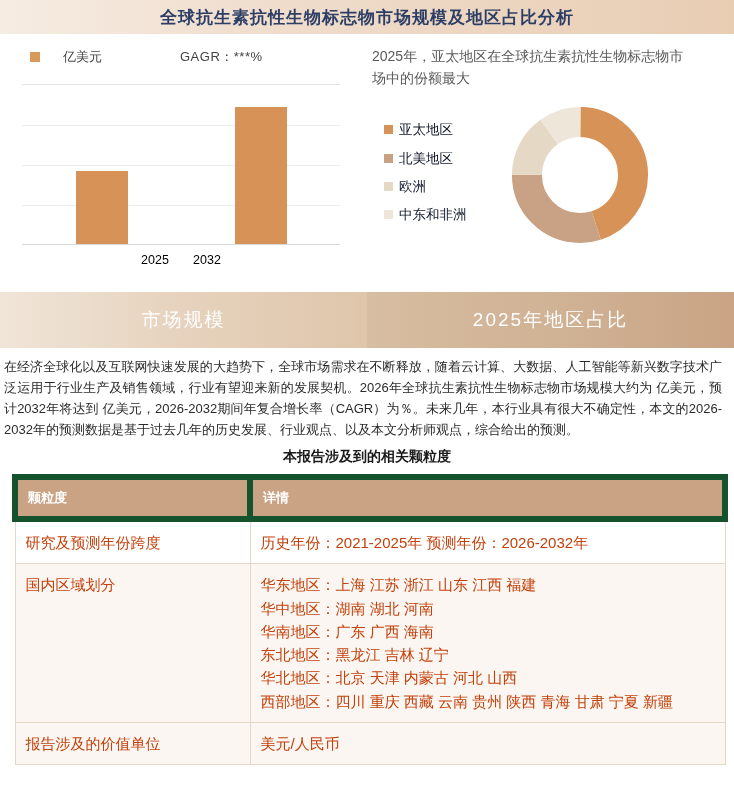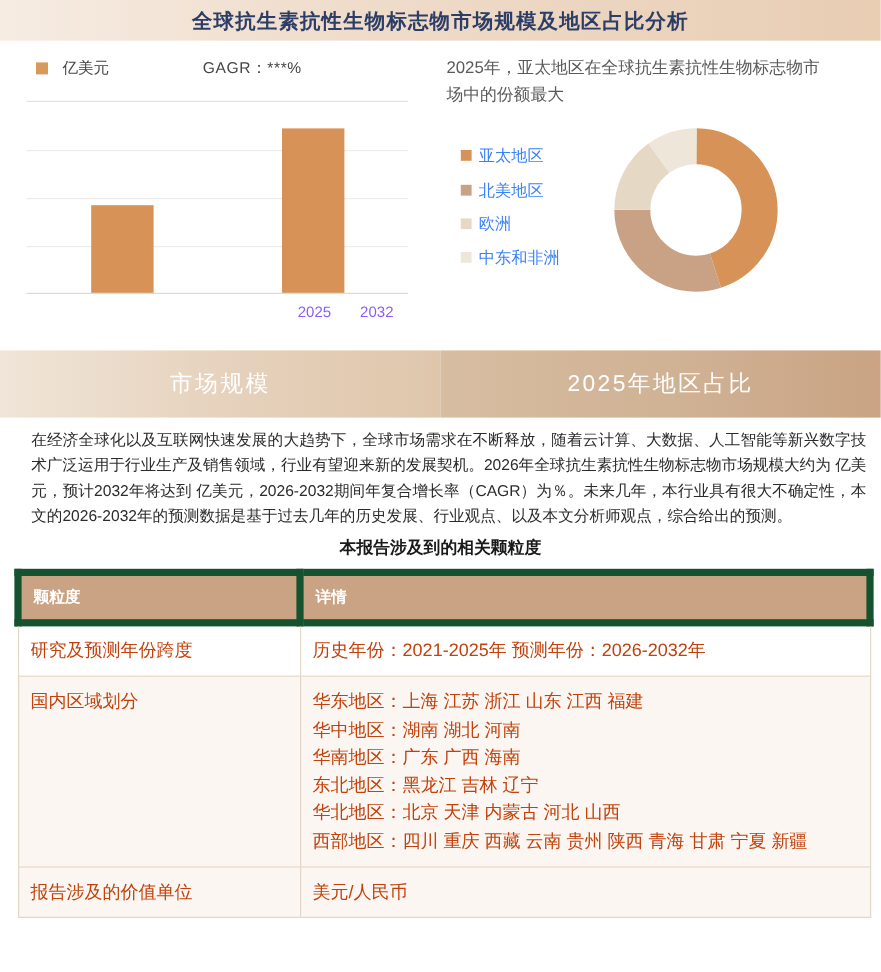--- a/index.html
+++ b/index.html
@@ -47,21 +47,21 @@
   }
   .legend-row {
     display: flex;
     align-items: center;
     padding: 14px 0 0 30px;
     gap: 78px;
   }
   .legend-item {
     display: flex;
     align-items: center;
-    gap: 12px;
+    gap: 23px;
     font-size: 13px;
     color: #444;
   }
   .legend-swatch {
     width: 10px;
     height: 10px;
     background: #d79a5b;
     display: inline-block;
   }
   .gagr {
@@ -99,24 +99,24 @@
     display: flex;
     align-items: flex-end;
     justify-content: space-around;
   }
   .bar {
     width: 52px;
     background: #d79257;
   }
   .xlabels {
     display: flex;
-    justify-content: flex-end;
+    justify-content: center;
     margin: 8px 20px 0 22px;
     font-size: 12.5px;
-    color: #8b5cf6;
+    color: #000000;
   }
   .xlabels span { width: 52px; text-align: center; }
 
   
   .donut-side {
     flex: 1;
     position: relative;
     padding: 12px 10px 0 12px;
   }
   .donut-headline {
@@ -132,21 +132,21 @@
   .pie-legend {
     width: 120px;
     padding-left: 12px;
     padding-top: 18px;
   }
   .pie-legend .legend-line {
     display: flex;
     align-items: flex-start;
     gap: 6px;
     font-size: 13.5px;
-    color: #3b82f6;
+    color: #0f172a;
     margin-bottom: 10px;
     line-height: 1.35;
   }
   .pie-legend .sw {
     width: 9px;
     height: 9px;
     margin-top: 4px;
     flex: 0 0 auto;
   }
   .donut-wrap {
@@ -173,21 +173,21 @@
   }
   .section-left {
     background: linear-gradient(to right, #f0e5d8 0%, #e6d2bd 50%, #dfc6ab 100%);
   }
   .section-right {
     background: linear-gradient(to right, #d7bda2 0%, #cfb092 60%, #c9a384 100%);
   }
 
   
   .para {
-    padding: 8px 12px 4px 26px;
+    padding: 8px 12px 4px 4px;
     font-size: 13px;
     line-height: 1.62;
     color: #2b2b2b;
     text-align: justify;
   }
   .sub-title {
     text-align: center;
     font-size: 14px;
     font-weight: bold;
     color: #1a1a1a;

